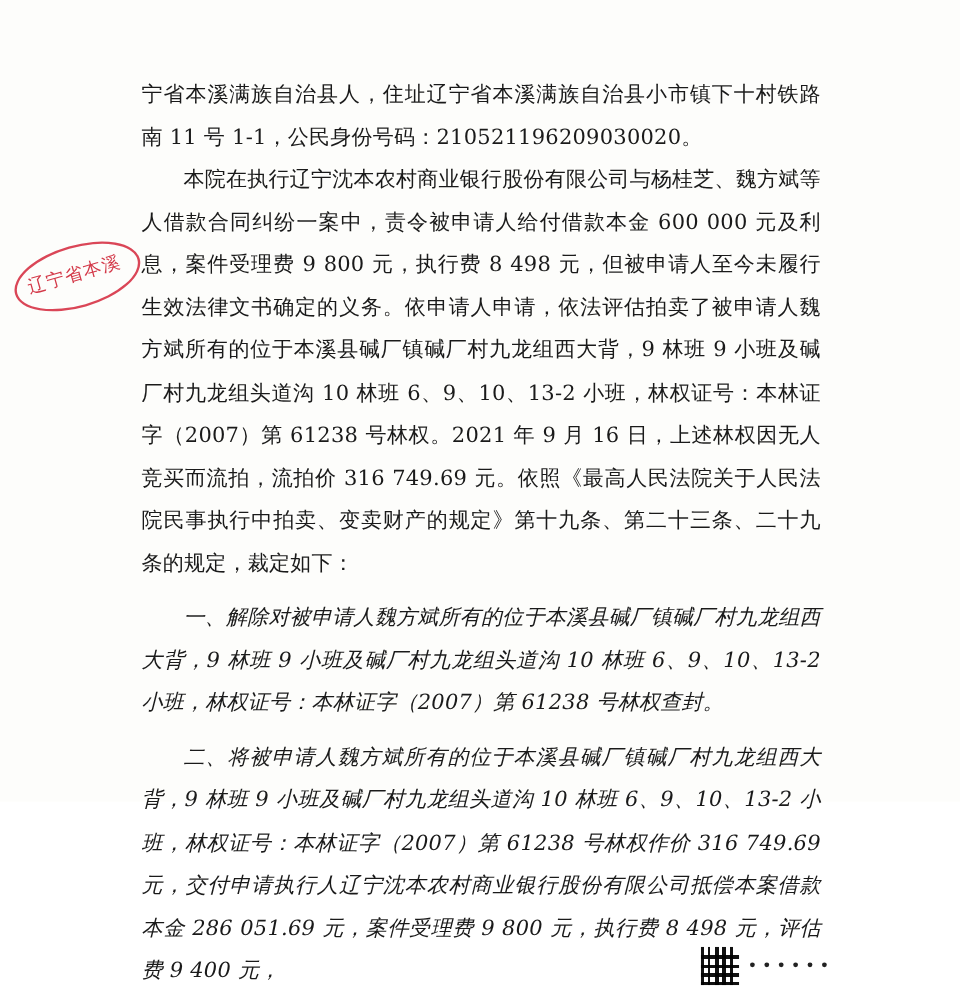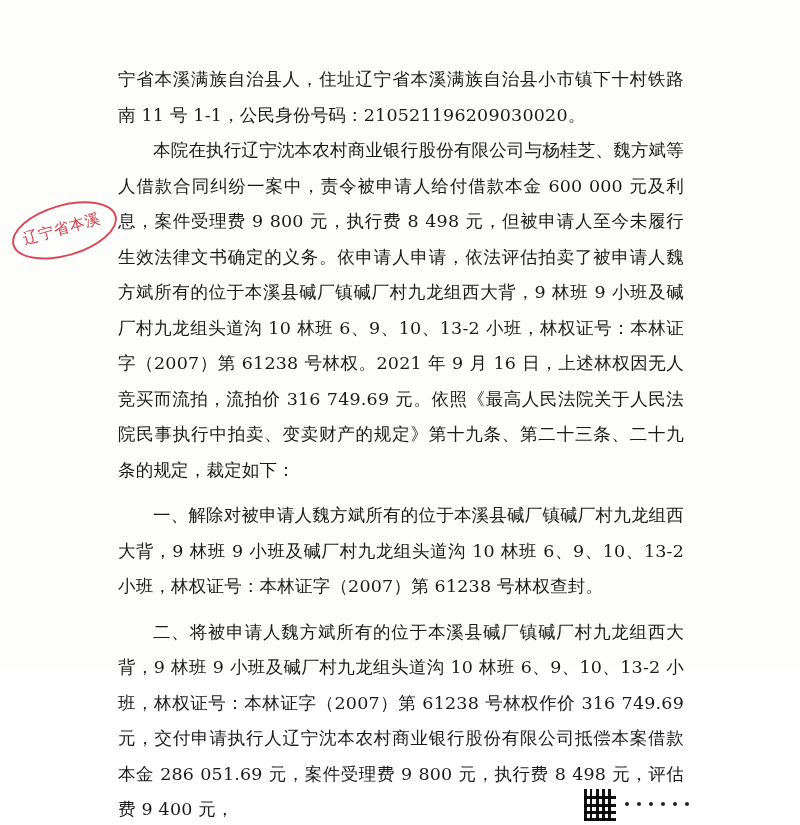--- a/index.html
+++ b/index.html
@@ -39,20 +39,21 @@
     text-align: justify;
     text-justify: inter-ideograph;
     letter-spacing: 0.2px;
     font-family: "DejaVu Serif", "Liberation Serif", serif;
   }
   p.indent {
     text-indent: 2em;
   }
   p.gap {
     margin-top: 10px;
+    font-style: italic;
   }
 
   
   .seal {
     position: absolute;
     left: 10px;
     top: 205px;
     width: 104px;
     height: 48px;
     transform: rotate(-16deg);

